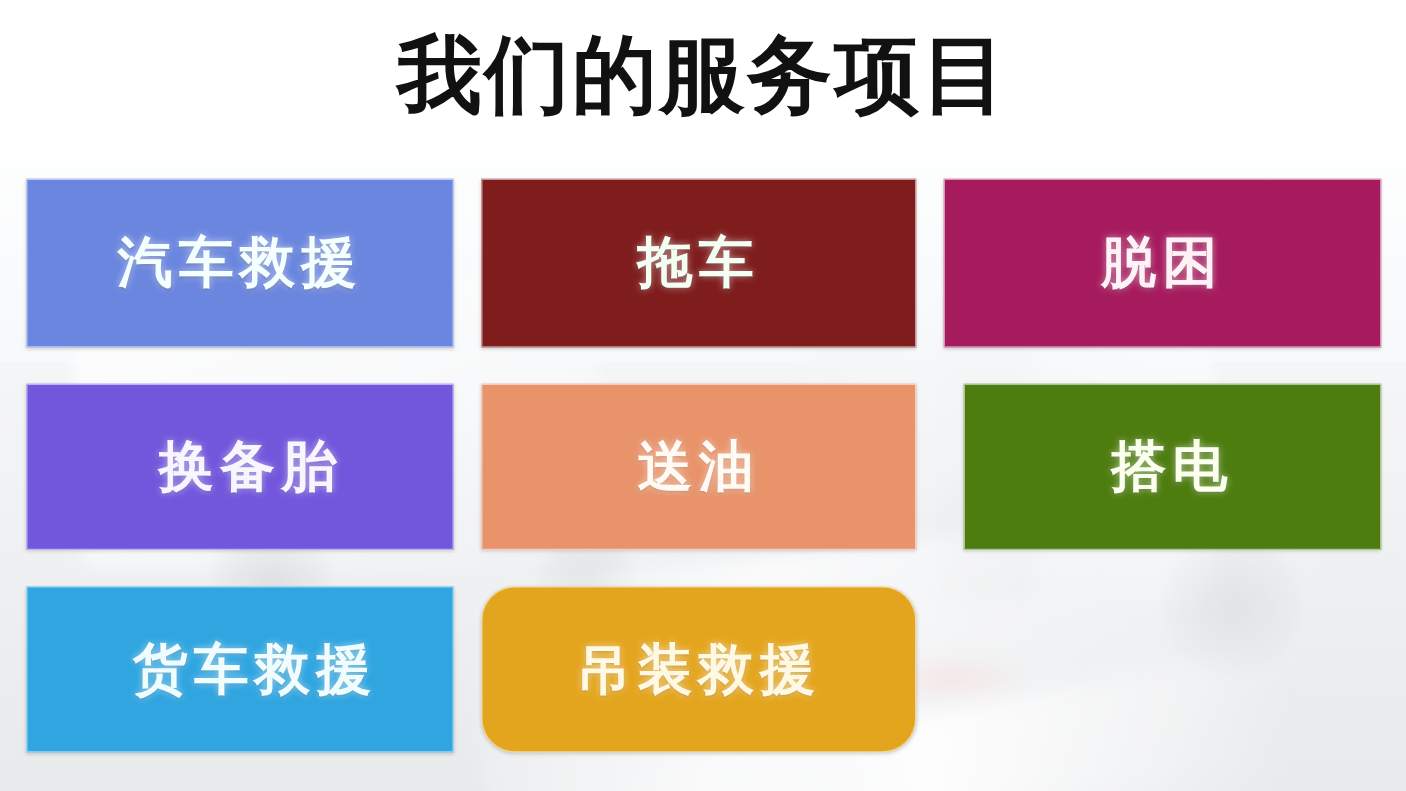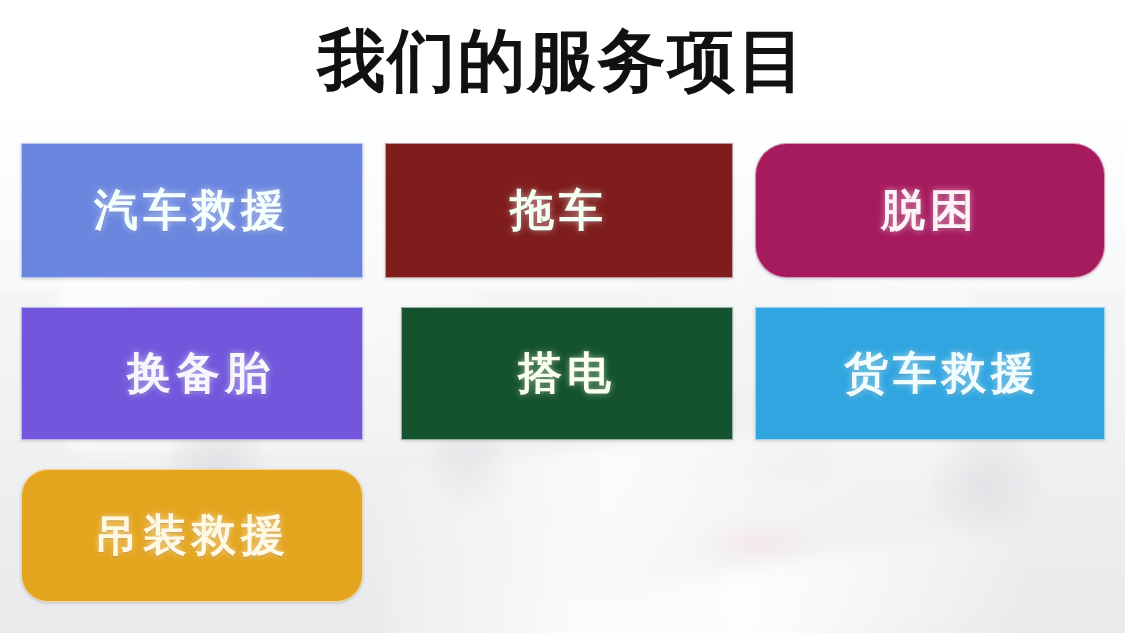--- a/index.html
+++ b/index.html
@@ -172,27 +172,30 @@
     <div class="title-text">我们的服务项目</div>
   </div>
 
   <div class="grid">
     <div class="tile" style="background: rgb(107, 134, 223);">
       <span class="tile-label cool" style="color: rgb(244, 255, 255);">汽车救援</span>
     </div>
     <div class="tile" style="background: #7f1d1d; justify-content: center;">
       <span class="tile-label cool" style="color: rgb(244, 255, 244);">拖车</span>
     </div>
-    <div class="tile" style="background: rgb(166, 27, 94); border-radius: 32px;">
+    <div class="tile" style="background: rgb(166, 27, 94);">
       <span class="tile-label warm" style="color: rgb(255, 242, 247);">脱困</span>
     </div>
     <div class="tile" style="background: rgb(114, 87, 220);">
       <span class="tile-label cool" style="color: rgb(247, 246, 255); margin-left: 17px;">换备胎</span>
     </div>
-    <div class="tile" style="background: #14532d; margin-left: 16px;">
+    <div class="tile" style="background: rgb(232, 147, 106);">
+      <span class="tile-label warm" style="color: rgb(255, 250, 243);">送油</span>
+    </div>
+    <div class="tile" style="background: #4d7c0f; margin-left: 16px;">
       <span class="tile-label warm" style="color: rgb(251, 255, 238);">搭电</span>
     </div>
     <div class="tile" style="background: rgb(48, 165, 224); padding-left: 24px;">
       <span class="tile-label cool" style="color: rgb(240, 253, 255);">货车救援</span>
     </div>
     <div class="tile" style="background: rgb(228, 165, 30); border-radius: 27px;">
       <span class="tile-label warm" style="color: rgb(255, 248, 226);">吊装救援</span>
     </div>
   </div>
 

